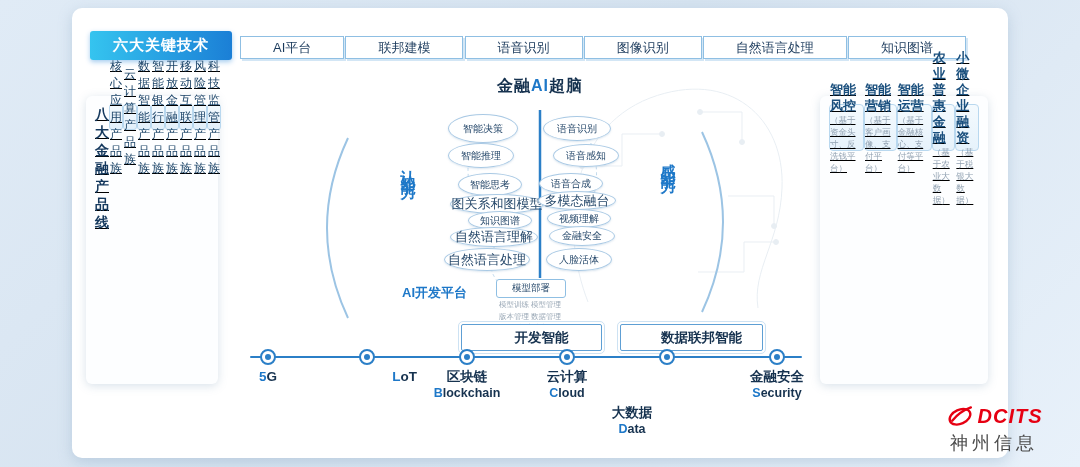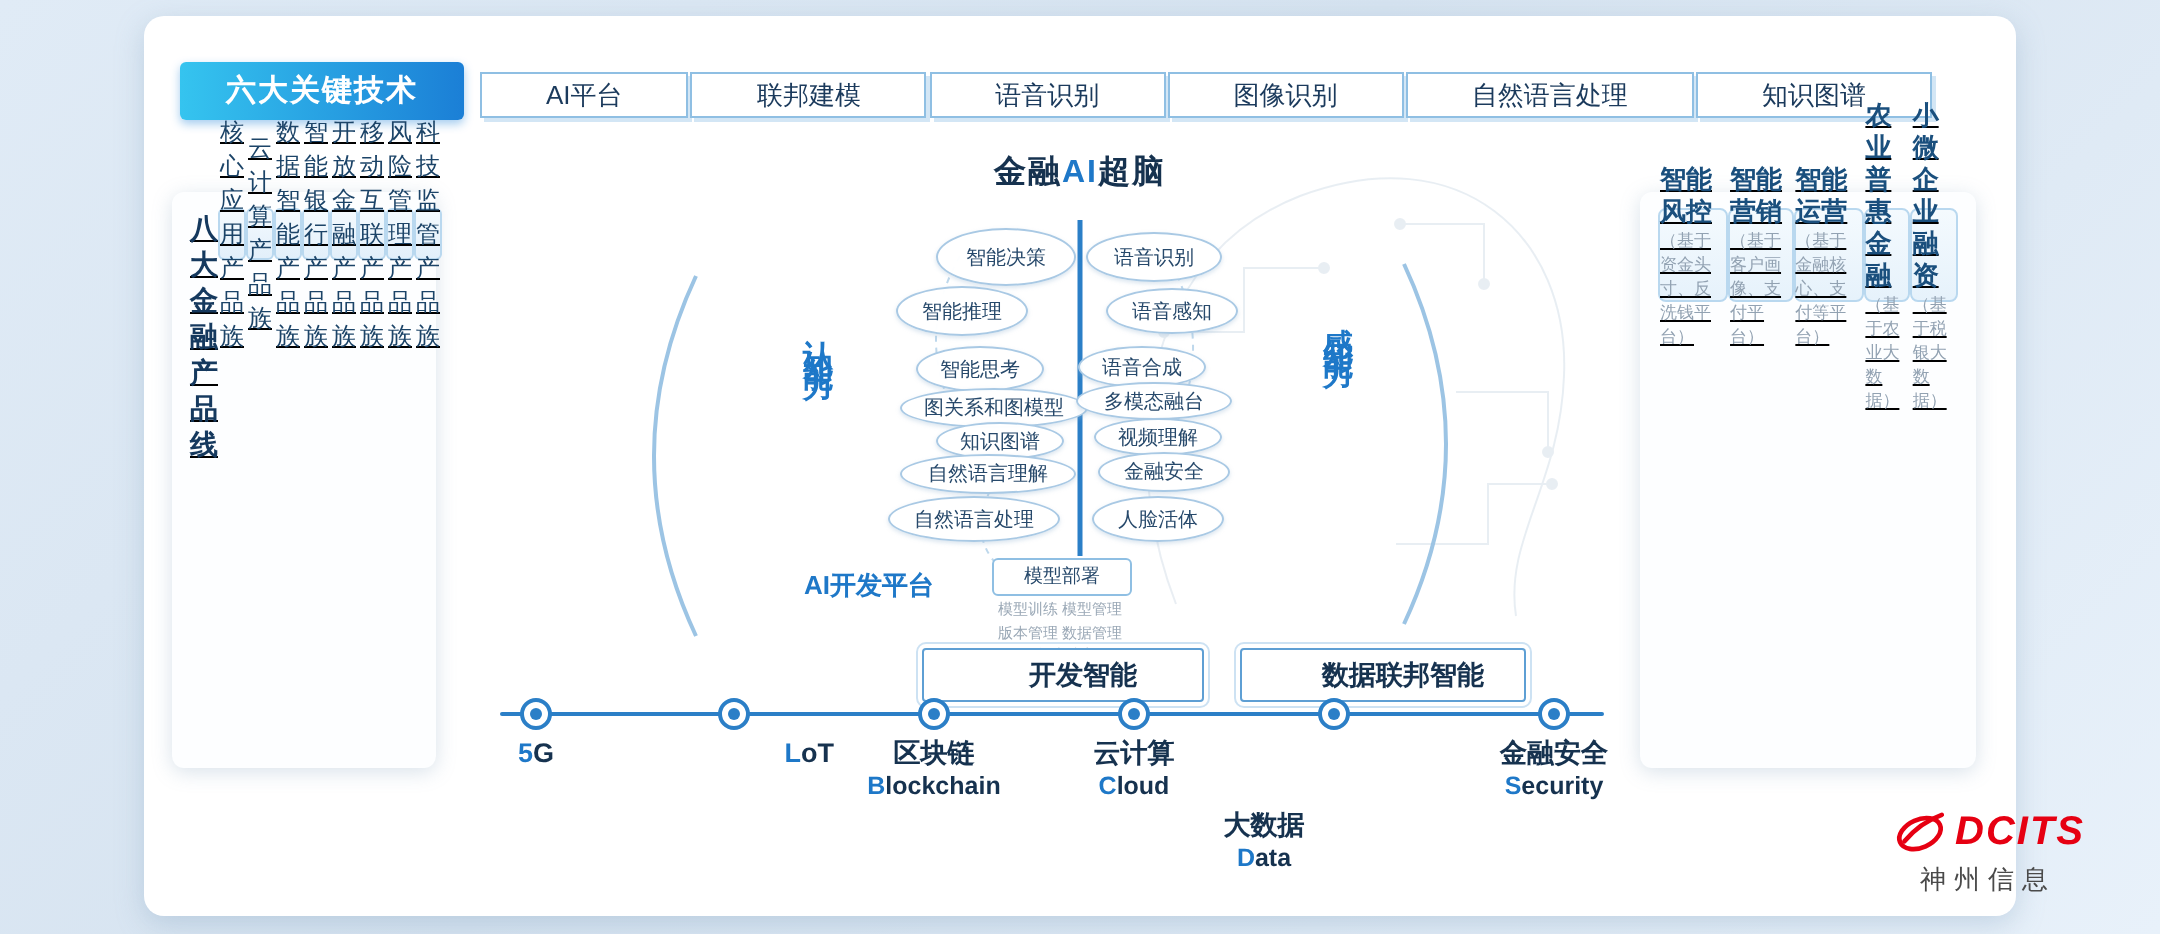--- a/index.html
+++ b/index.html
@@ -31,21 +31,21 @@
 
   
   #brain-title{left:460px;top:76px;width:160px;text-align:center;font-size:16px;font-weight:bold;color:#16324f;letter-spacing:1px;}
   #brain-title .accent{color:#1e78c8;}
   .vlabel{writing-mode:vertical-rl;text-orientation:upright;font-weight:bold;color:#1e78c8;font-size:15px;letter-spacing:5px;}
   #ability-left{left:398px;top:158px;}
   #ability-right{left:658px;top:152px;}
   .bubble{position:absolute;display:flex;align-items:center;justify-content:center;
     background:rgba(255,255,255,.97);border:1px solid #a9c9e4;border-radius:50%;
     color:#27496b;font-size:10px;white-space:nowrap;box-shadow:0 1px 2px rgba(150,180,210,.35);}
-  .bubble.sm{font-size:10px;font-family:Liberation Mono, monospace;}
+  .bubble.sm{font-size:13px;font-family:Liberation Mono, monospace;}
   #platform-label{left:402px;top:284px;font-size:13px;font-weight:bold;color:#1e78c8;}
   #deploy-box{left:496px;top:279px;width:68px;height:17px;display:flex;align-items:center;justify-content:center;
     background:#fff;border:1px solid #8fbfe3;border-radius:3px;font-size:9.5px;color:#27496b;}
   #deploy-lines{left:480px;top:299px;width:100px;text-align:center;font-size:7.5px;color:#9aa8b6;line-height:1.55;}
   .big-box{display:flex;align-items:center;justify-content:center;background:#fff;border:1px solid #5e9fd4;
     outline:1px solid #cde2f3;outline-offset:2px;font-size:13.5px;font-weight:bold;color:#16324f;border-radius:2px;padding-left:20px;}
   #box-dev{left:461px;top:324px;width:119px;height:25px;}
   #box-fed{left:620px;top:324px;width:121px;height:25px;}
 
   
@@ -55,21 +55,21 @@
   .tl{position:absolute;width:100px;text-align:center;top:368px;}
   .tl .zh{display:block;font-size:13.5px;font-weight:bold;color:#16324f;line-height:17px;}
   .tl .en{display:block;font-size:12.5px;font-weight:bold;color:#16324f;line-height:16px;}
   .tl .en::first-letter{color:#1e78c8;}
   .accent-first::first-letter{color:#1e78c8;}
 
   
   #logo{left:938px;top:402px;width:112px;display:flex;flex-direction:column;align-items:center;}
   #logo .row{display:flex;align-items:center;gap:4px;}
   #logo .brand{font-size:20px;font-weight:bold;font-style:italic;color:#e60012;letter-spacing:1px;}
-  #logo .company{font-size:13px;color:#4a4a4a;letter-spacing:4px;margin-top:1px;}
+  #logo .company{font-size:18px;color:#4a4a4a;letter-spacing:4px;margin-top:1px;}
 </style>
 </head>
 <body>
 
 <div id="stage">
   <div id="card"></div>
 
   <div class="abs" id="badge">六大关键技术</div>
   <div class="abs" id="tabs">
     <div class="tab">AI平台</div>
@@ -138,21 +138,21 @@
     <path d="M472,62 Q 514,152 472,242" fill="none" stroke="#9cc4e4" stroke-width="2"></path>
     <line x1="310" y1="40" x2="310" y2="208" stroke="#2b7fc7" stroke-width="2.5"></line>
   </svg>
 
   <div class="abs" id="brain-title">
     <span>金融</span><span class="accent">AI</span><span>超脑</span>
   </div>
   <div class="abs vlabel" id="ability-left">认知能力</div>
   <div class="abs vlabel" id="ability-right">感知能力</div>
 
-  <div class="bubble" style="left:468px;top:114px;width:68px;height:27px;">智能决策</div>
+  <div class="bubble" style="left:448px;top:114px;width:68px;height:27px;">智能决策</div>
   <div class="bubble" style="left:448px;top:143px;width:64px;height:23px;">智能推理</div>
   <div class="bubble" style="left:458px;top:173px;width:62px;height:21px;">智能思考</div>
   <div class="bubble sm" style="left:450px;top:194px;width:92px;height:18px;">图关系和图模型</div>
   <div class="bubble" style="left:468px;top:211px;width:62px;height:17px;">知识图谱</div>
   <div class="bubble sm" style="left:450px;top:227px;width:86px;height:18px;">自然语言理解</div>
   <div class="bubble sm" style="left:444px;top:248px;width:84px;height:21px;">自然语言处理</div>
 
   <div class="bubble" style="left:543px;top:116px;width:66px;height:23px;">语音识别</div>
   <div class="bubble" style="left:553px;top:144px;width:64px;height:21px;">语音感知</div>
   <div class="bubble" style="left:539px;top:173px;width:62px;height:19px;">语音合成</div>

